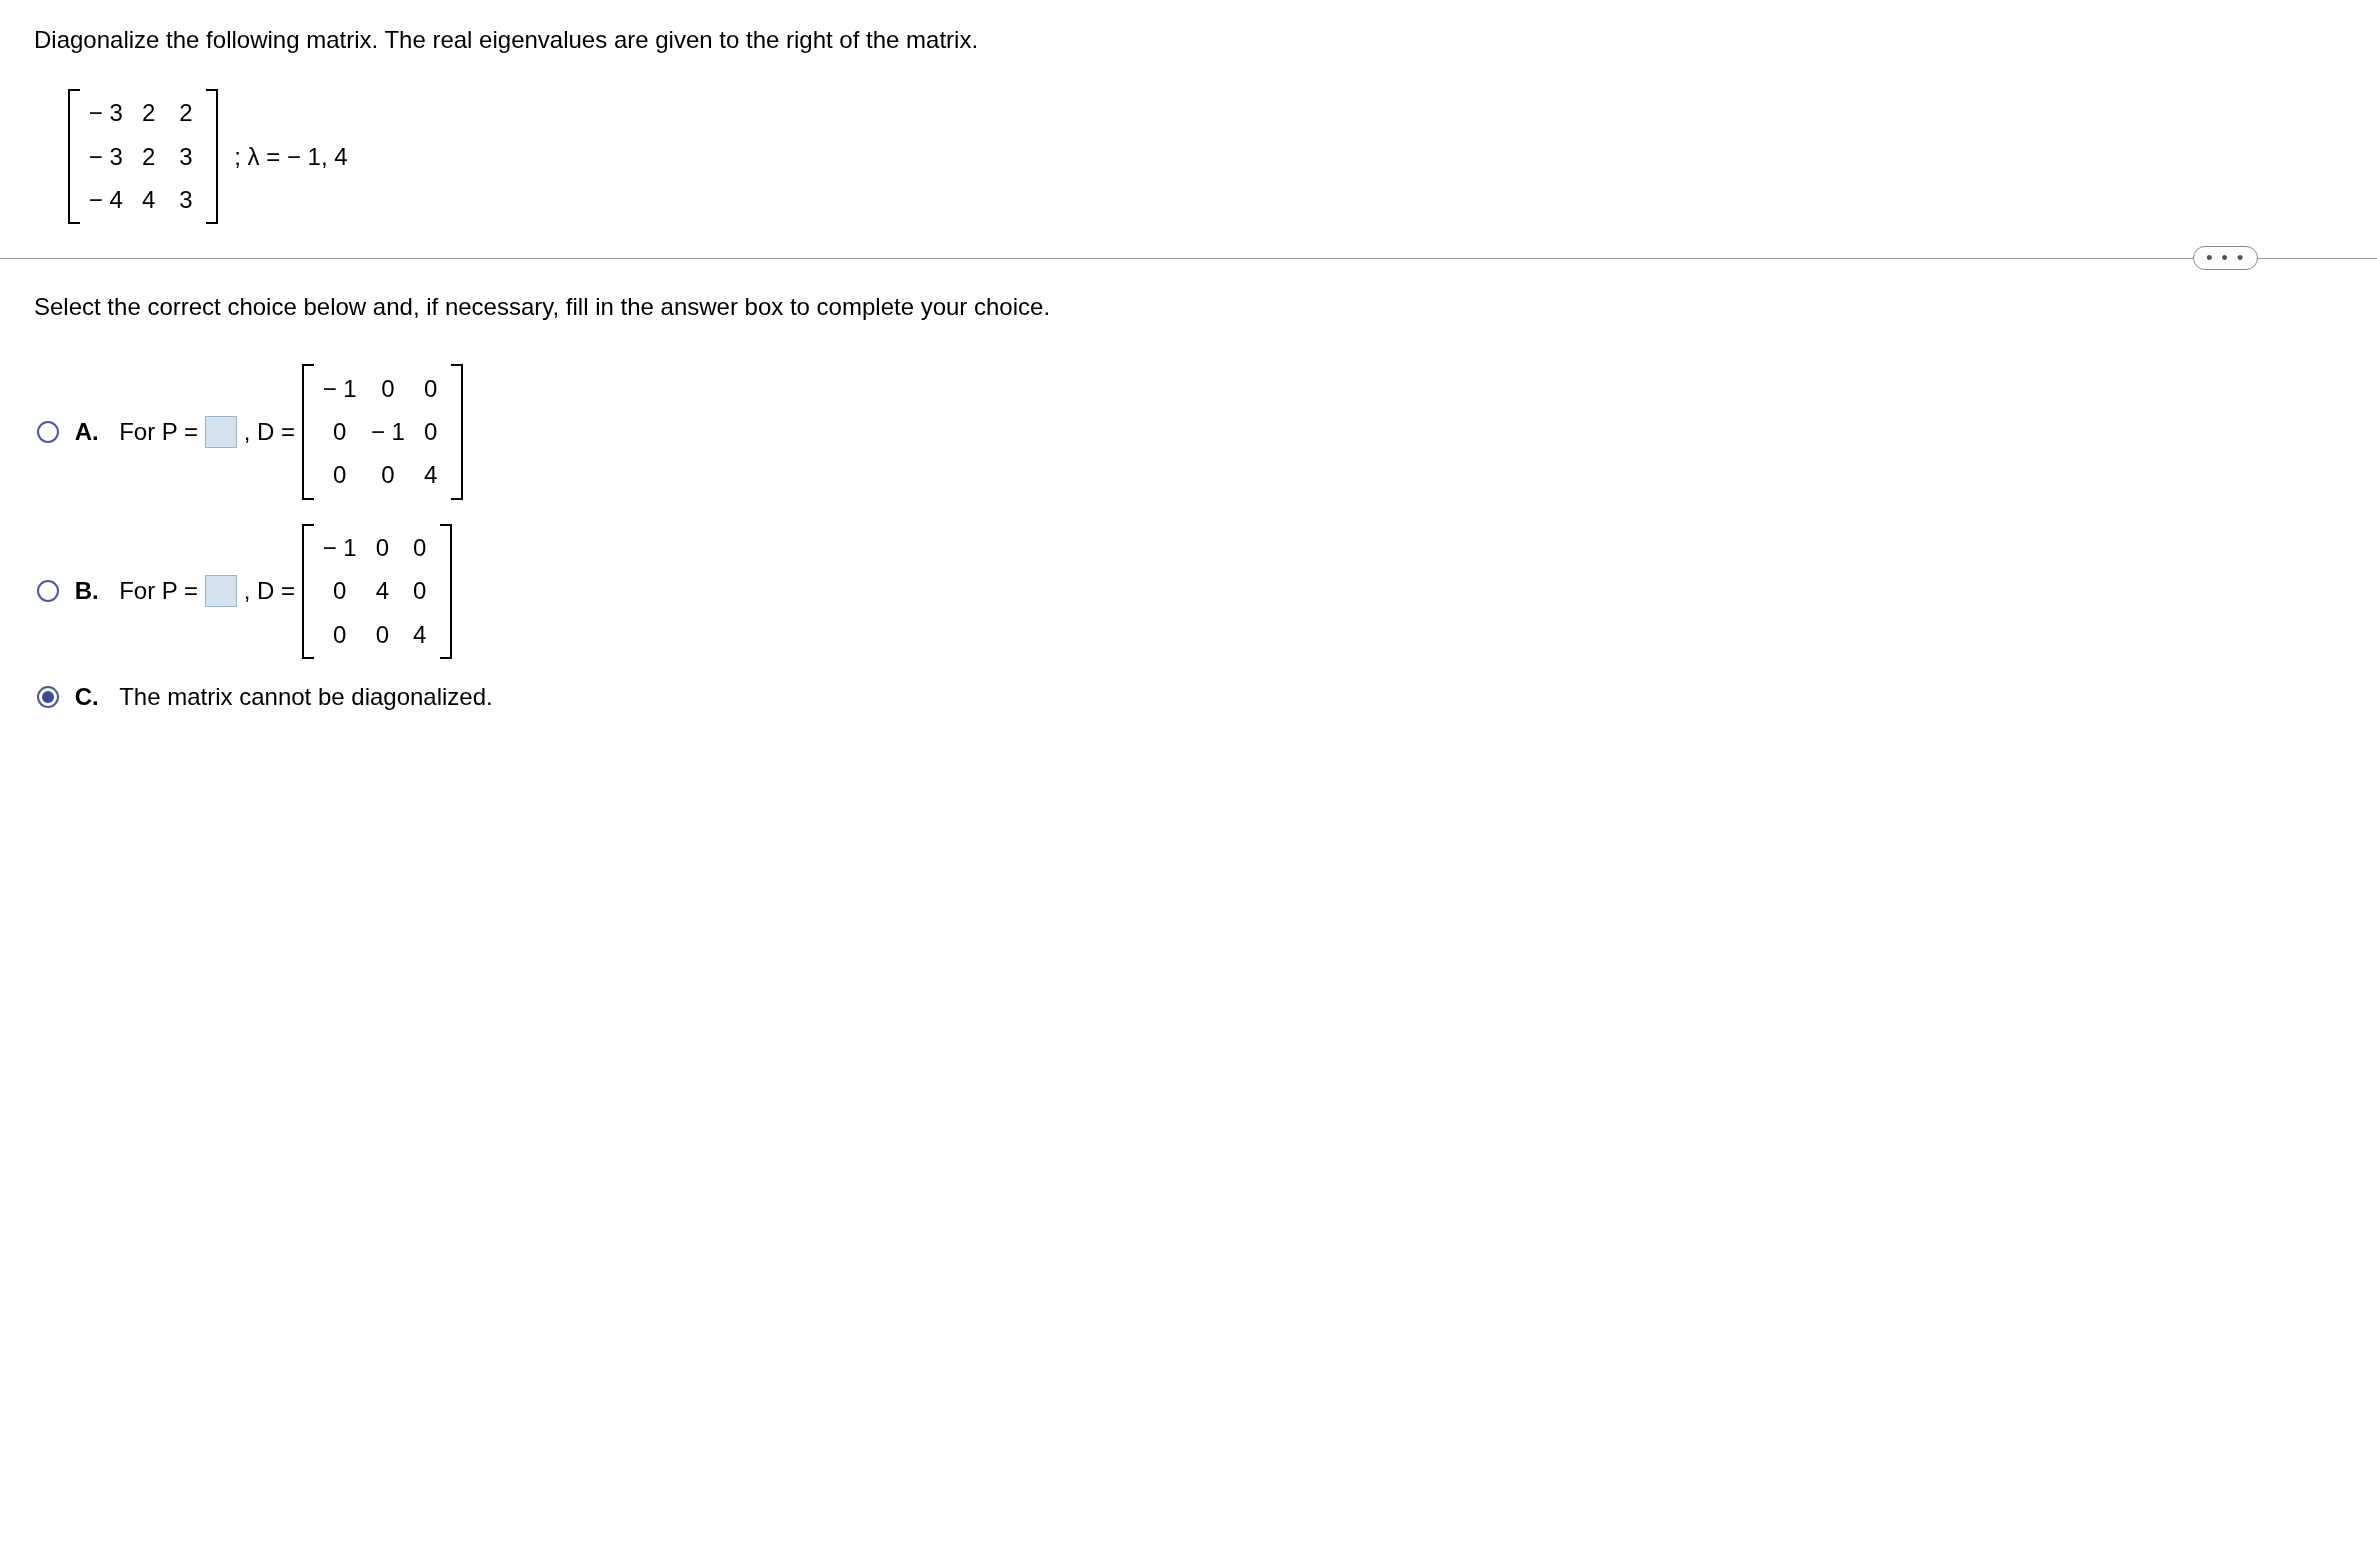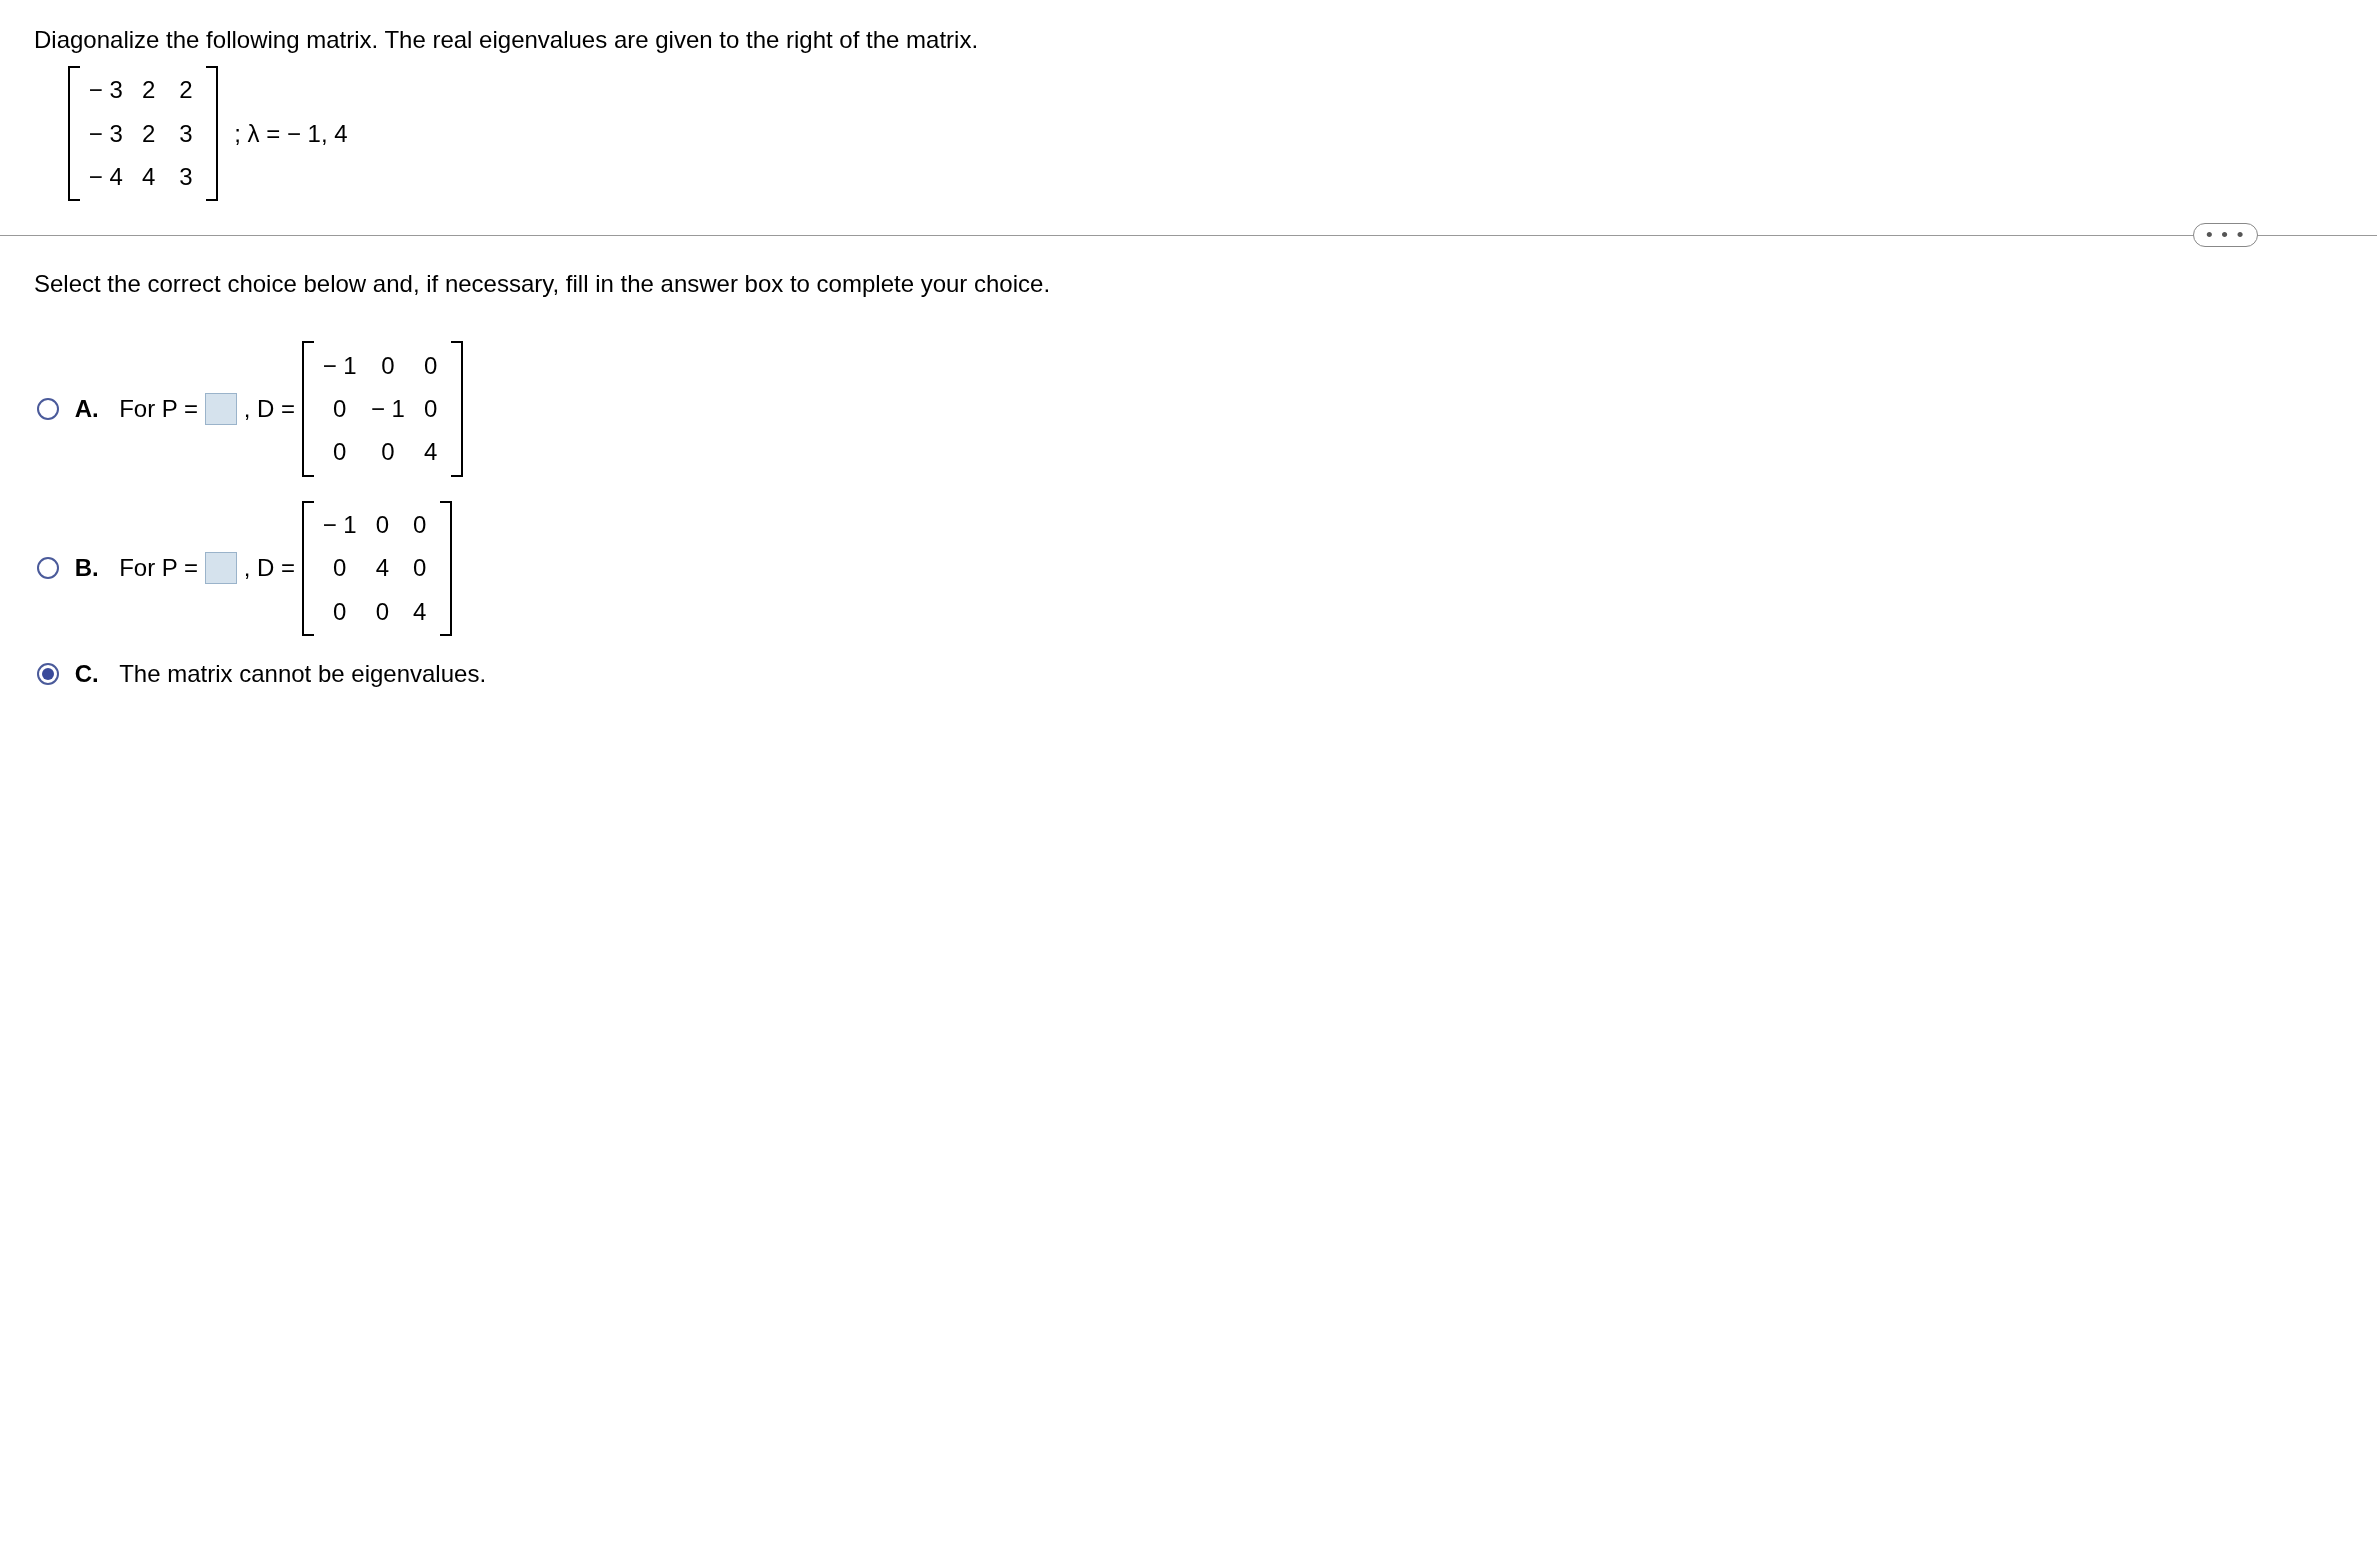--- a/index.html
+++ b/index.html
@@ -4,21 +4,21 @@
   <style>
     * { box-sizing: border-box; }
     body {
       margin: 0;
       font-family: Arial, Helvetica, sans-serif;
       font-size: 24px;
       background: #fff;
       color: #000;
       padding: 26px 34px;
     }
-    .prompt-text { margin-bottom: 12px; }
+    .prompt-text { margin-bottom: 35px; }
     .matrix-section {
       display: flex;
       align-items: center;
       margin-left: 34px;
       margin-bottom: 34px;
     }
     .bracket-matrix {
       display: inline-flex;
       align-items: stretch;
     }
@@ -227,16 +227,16 @@
       </div>
       <div class="bracket-right"></div>
     </div>
   </div>
 </div>
 
 <div class="choice-row">
   <div class="radio-circle selected"></div>
   <div class="choice-label">C.</div>
   <div class="choice-content">
-    <span>The matrix cannot be eigenvalues.</span>
+    <span>The matrix cannot be diagonalized.</span>
   </div>
 </div>
 
 
 </body></html>

